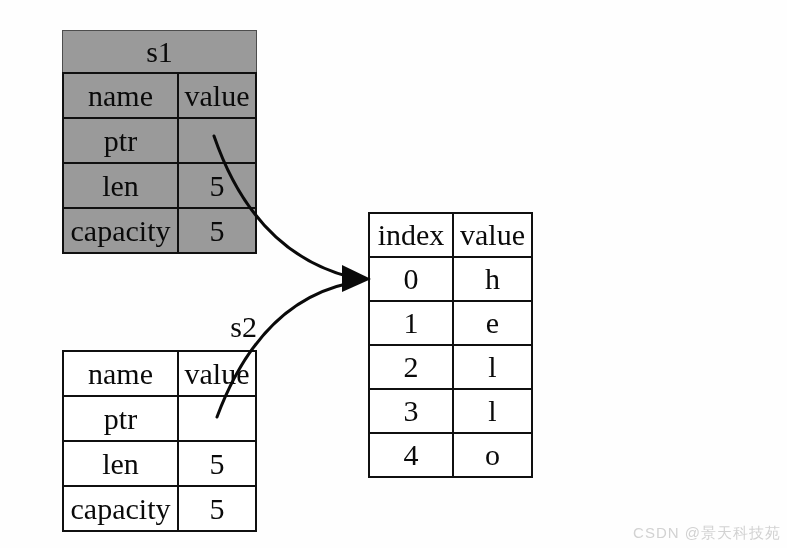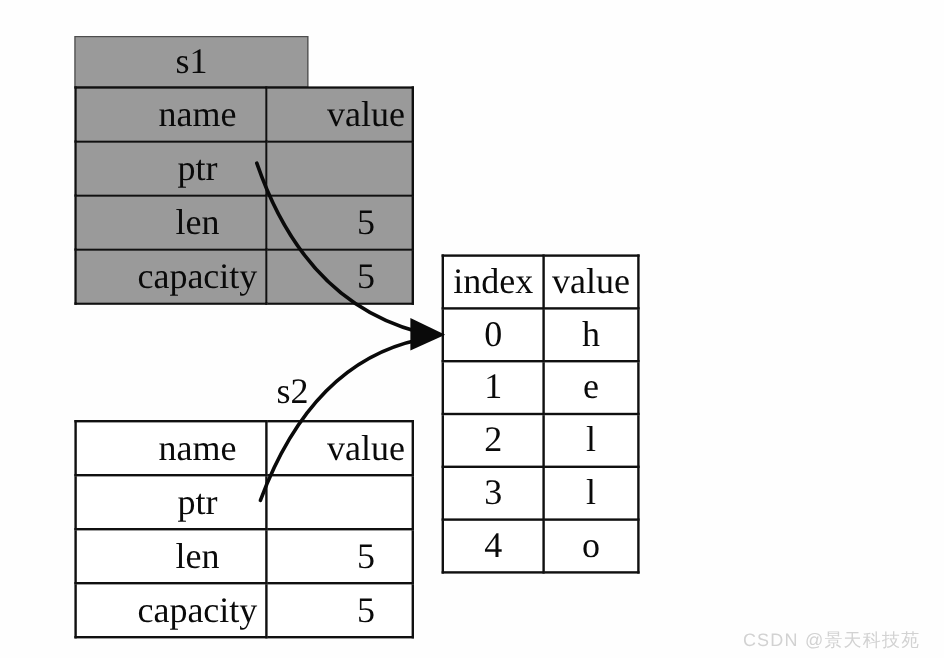--- a/index.html
+++ b/index.html
@@ -11,21 +11,21 @@
     font-family: "Liberation Serif", serif;
     color: var(--text, #0a0a0a);
   }
   .tbl { border-collapse: collapse; position: absolute; table-layout: fixed; }
   .tbl td {
     border: 2px solid var(--table_border, #101010);
     text-align: center; vertical-align: middle;
     font-size: 30px; padding: 0;
     overflow: hidden; white-space: nowrap;
   }
-  .stack td { height: 43px; padding-left: 44px; }
+  .stack td { height: 43px; }
   .stack td.c-name  { width: 113px; }
   .stack td.c-value { width: 76px; }
   .gray td { background: var(--s1_fill, #9a9a9a); }
   .white td { background: #ffffff; }
 
   #s1-title {
     position: absolute; left: 62px; top: 30px;
     width: 193px; height: 41px;
     background: var(--s1_fill, #9a9a9a);
     border: 1px solid var(--s1_title_border, #4d4d4d);
@@ -45,21 +45,21 @@
   .heap td { height: 42px; }
   .heap td.c-index { width: 82px; }
   .heap td.c-hval  { width: 77px; }
 
   .arrows {
     position: absolute; left: 0; top: 0;
     width: 787px; height: 548px;
     pointer-events: none;
   }
   .watermark {
-    position: absolute; right: 20px; bottom: 5px;
+    position: absolute; right: 6px; bottom: 5px;
     font-family: "Liberation Sans", sans-serif;
     font-size: 15px; letter-spacing: 1px;
     color: var(--watermark, #d2d2d2);
   }
 </style>
 </head>
 <body>
 
 <div id="s1-title">s1</div>
 

